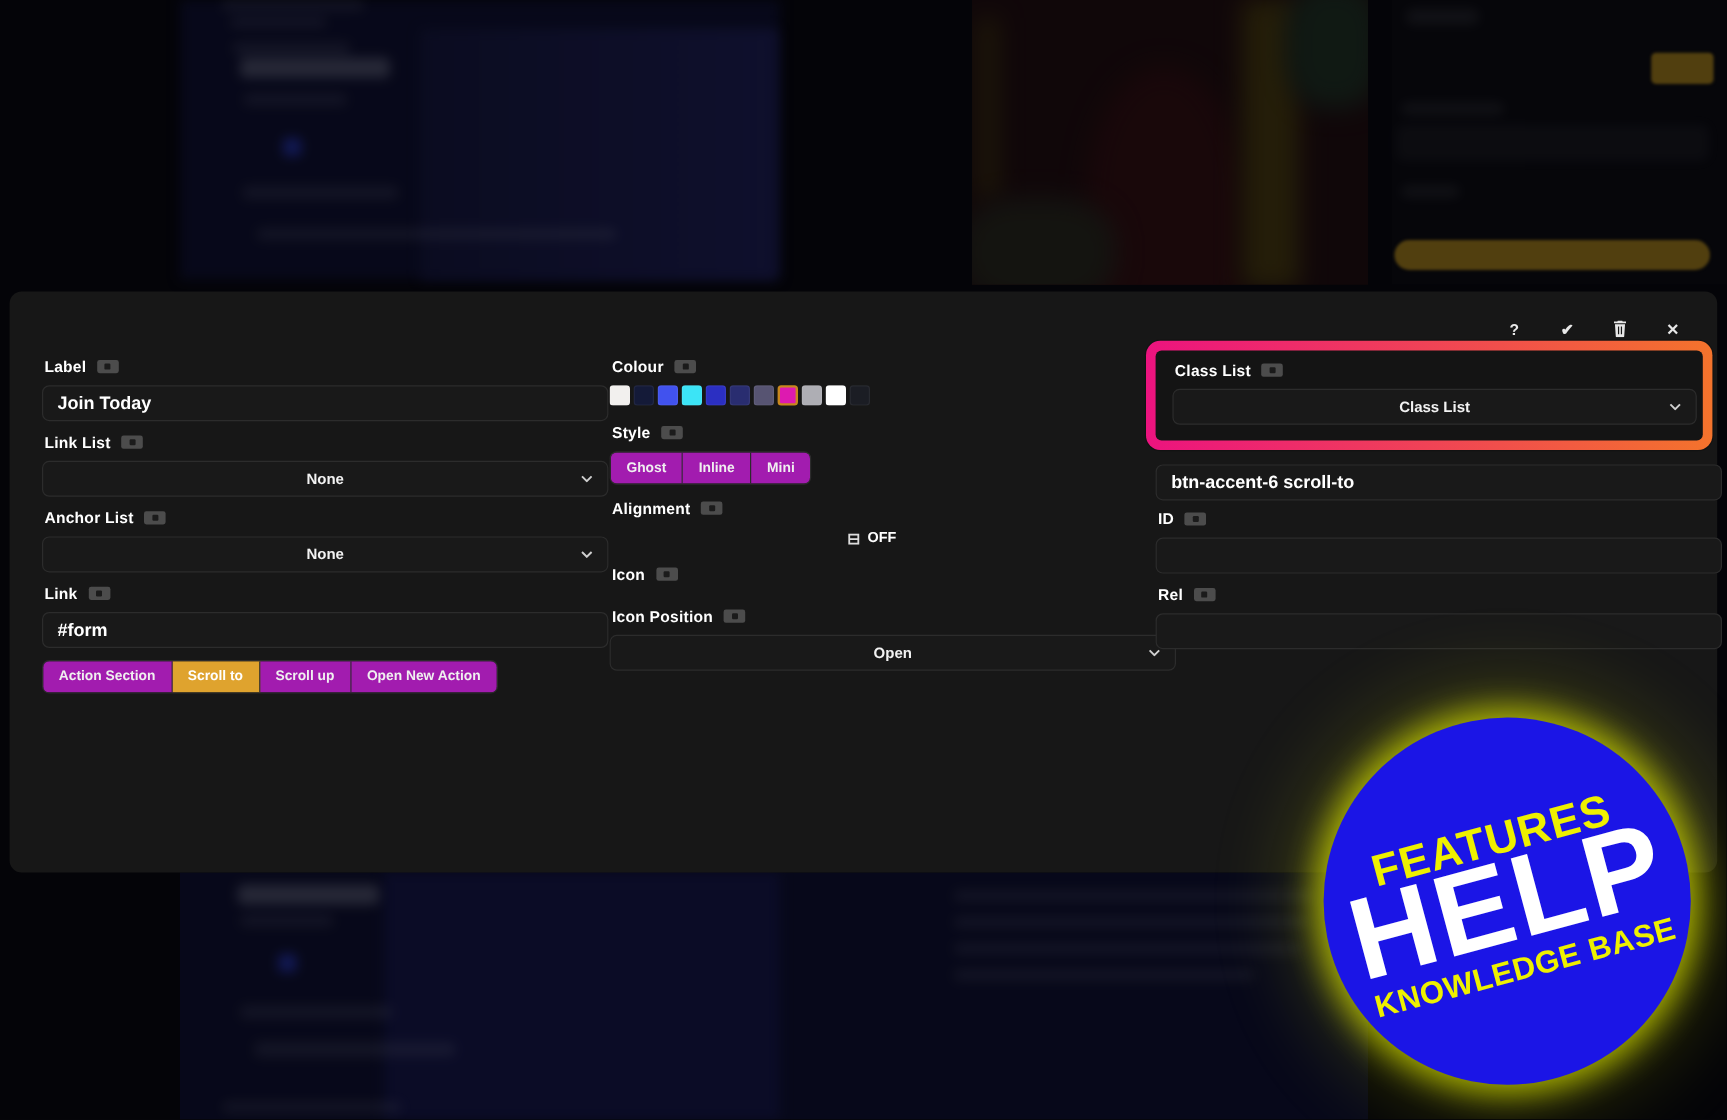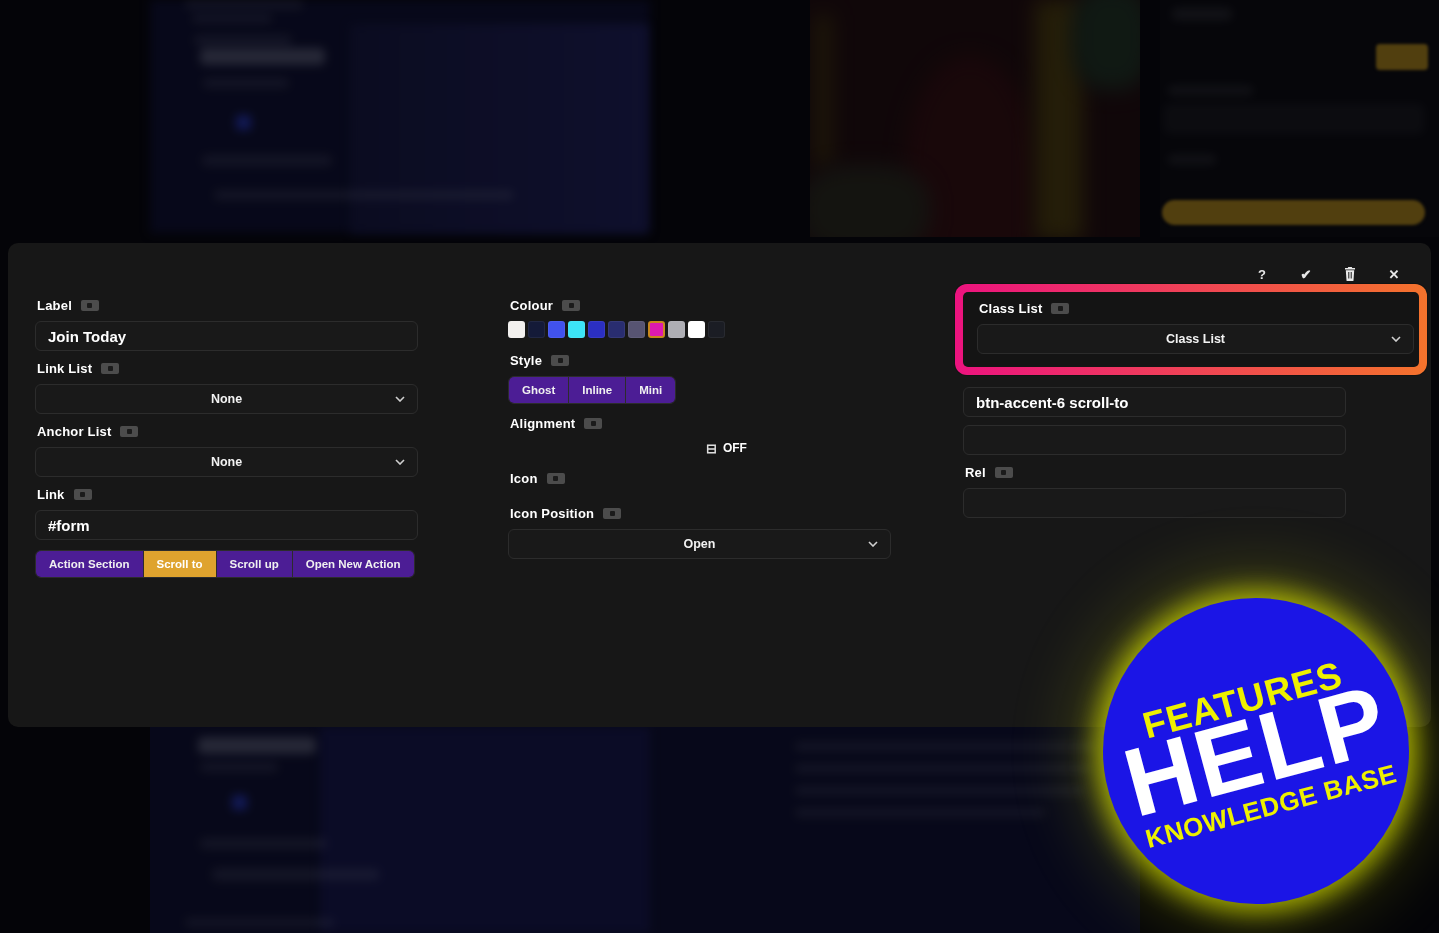--- a/index.html
+++ b/index.html
@@ -31,29 +31,29 @@
 
   .col { position:absolute; width:437px; }
   .col-left { left:27px; top:55px; }
   .col-mid { left:500px; top:55px; }
   .col-right { left:955px; top:41px; }
 
   .field-label { display:flex; align-items:center; gap:9px; font-size:13px; font-weight:bold; color:#fff; letter-spacing:.2px; margin:0 0 8px 2px; }
   .mini-icon { width:18px; height:11px; background:#5a5a5a; border-radius:2px; position:relative; opacity:.8; flex:0 0 auto; }
   .mini-icon::after { content:''; position:absolute; left:50%; top:50%; width:5px; height:5px; margin:-2.5px 0 0 -2.5px; background:#1c1c1c; border-radius:1px; }
 
-  .tbox { width:383px; height:30px; background:#191919; border:1px solid #2c2c2c; border-radius:6px; }
+  .tbox { width:472px; height:30px; background:#191919; border:1px solid #2c2c2c; border-radius:6px; }
   input.tbox { color:#fff; font-family:"Liberation Sans", sans-serif; font-size:15px; font-weight:bold; padding:0 12px; outline:none; }
   .selbox { position:relative; display:flex; align-items:center; justify-content:center; font-size:12.5px; font-weight:bold; color:#f2f2f2; cursor:pointer; }
   .selbox .chev { position:absolute; right:12px; top:50%; transform:translateY(-50%); display:flex; }
   .gap { height:10px; }
 
   
   .segment { display:inline-flex; border:1px solid #2c2c2c; border-radius:6px; overflow:hidden; height:28px; }
-  .seg-btn { display:flex; align-items:center; justify-content:center; padding:0 13px; font-size:11.5px; font-weight:bold; color:#f0f0f0; border-right:1px solid #2c2c2c; background:#4c1d95; cursor:pointer; white-space:nowrap; }
+  .seg-btn { display:flex; align-items:center; justify-content:center; padding:0 13px; font-size:11.5px; font-weight:bold; color:#f0f0f0; border-right:1px solid #2c2c2c; background:#a21caf; cursor:pointer; white-space:nowrap; }
   .seg-btn:last-child { border-right:none; }
   .seg-selected { background:#dfa32e; color:#fff; }
 
   
   .swatches { display:flex; gap:3px; height:18px; }
   .swatch { width:17px; height:17px; border-radius:3px; border:1px solid rgba(255,255,255,.06); cursor:pointer; }
   .swatch.selected { border:2px solid #c8871e; }
 
   
   .align-off { height:18px; display:flex; align-items:center; justify-content:center; gap:6px; font-size:12px; font-weight:bold; color:#fff; }
@@ -267,20 +267,24 @@
                 </svg>
               </span>
           </div>
         </div>
       </div>
       <div style="height:12px"></div>
 
       <input class="tbox" type="text" value="btn-accent-6 scroll-to" style="">
       <div style="height:8px"></div>
 
+      <div class="field-label">
+        <span>ID</span>
+        <span class="mini-icon"></span>
+      </div>
       <input class="tbox" type="text" value="" style="">
       <div style="height:10px"></div>
 
       <div class="field-label">
         <span>Rel</span>
         <span class="mini-icon"></span>
       </div>
       <input class="tbox" type="text" value="" style="">
     </div>
   </div>

